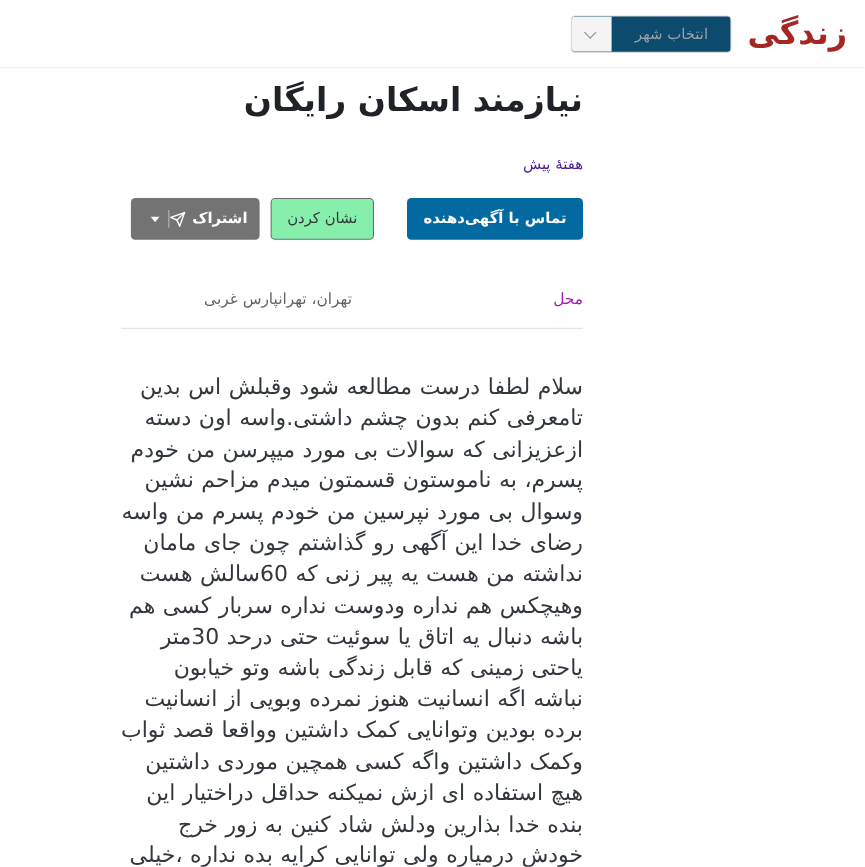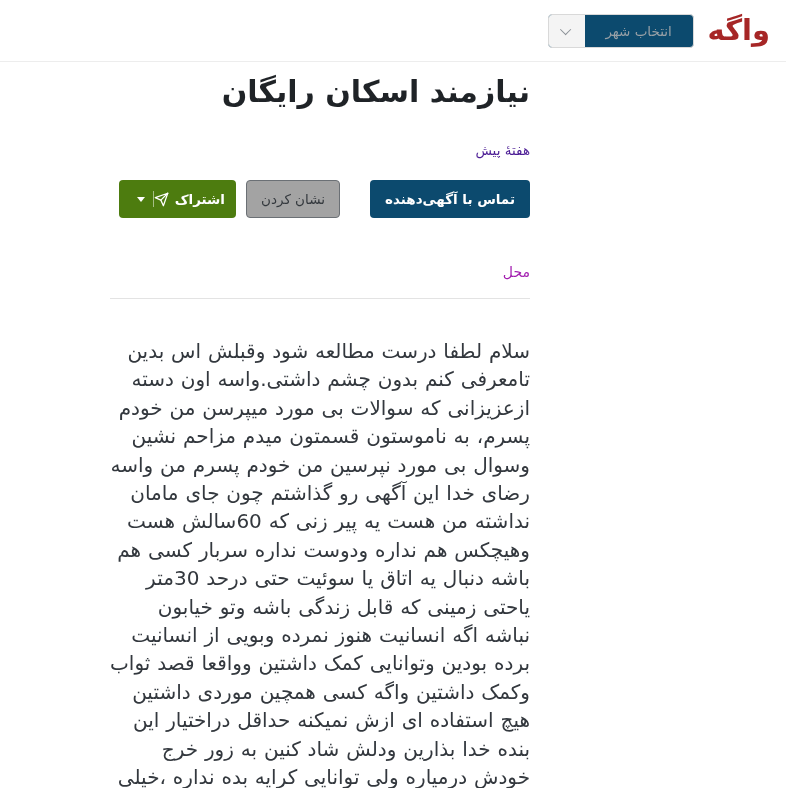--- a/index.html
+++ b/index.html
@@ -83,36 +83,36 @@
   }
   .btn {
     height: 38px;
     border-radius: 4px;
     font-size: 13.5px;
     font-family: "DejaVu Sans", sans-serif;
     cursor: pointer;
   }
   .btn-contact {
     width: 160px;
-    background: #0c4a6e;
+    background: #0369a1;
     border: none;
     color: #ffffff;
     font-weight: 700;
   }
   .btn-bookmark {
     margin-right: 30px;
     width: 94px;
-    background: #a3a3a3;
+    background: #86efac;
     border: 1px solid #6b7075;
     color: #33383d;
   }
   .btn-share {
     margin-right: 10px;
     width: 117px;
-    background: #4d7c0f;
+    background: #737373;
     border: none;
     color: #ffffff;
     font-weight: 700;
     display: flex;
     align-items: center;
     padding: 11px;
     overflow: hidden;
   }
   .share-main {
     flex: 1;
@@ -153,21 +153,21 @@
     line-height: 28.4px;
     color: #33383e;
     text-align: right;
     word-spacing: 0.5px;
   }
 </style>
 </head>
 <body>
 
 <header class="header">
-  <div class="logo">واگه</div>
+  <div class="logo">زندگی</div>
   <div class="city-select">
     <span class="city-select-label">انتخاب شهر</span>
     <span class="city-select-caret">
       <span class="chev"></span>
     </span>
   </div>
 </header>
 
 <main class="content">
 
@@ -192,18 +192,19 @@
       </span>
       <span class="share-caret-zone">
         <span class="caret-down"></span>
       </span>
     </div>
   </div>
 
   <div class="attrs">
     <div class="attr-row">
       <span class="attr-label">محل</span>
+      <span class="attr-value">تهران، تهرانپارس غربی</span>
     </div>
   </div>
 
   <p class="description">سلام لطفا درست مطالعه شود وقبلش اس بدین تامعرفی کنم بدون چشم داشتی.واسه اون دسته ازعزیزانی که سوالات بی مورد میپرسن من خودم پسرم، به ناموستون قسمتون میدم مزاحم نشین وسوال بی مورد نپرسین من خودم پسرم من واسه رضای خدا این آگهی رو گذاشتم چون جای مامان نداشته من هست یه پیر زنی که 60سالش هست وهیچکس هم نداره ودوست نداره سربار کسی هم باشه دنبال یه اتاق یا سوئیت حتی درحد 30متر یاحتی زمینی که قابل زندگی باشه وتو خیابون نباشه اگه انسانیت هنوز نمرده وبویی از انسانیت برده بودین وتوانایی کمک داشتین وواقعا قصد ثواب وکمک داشتین واگه کسی همچین موردی داشتین هیچ استفاده ای ازش نمیکنه حداقل دراختیار این بنده خدا بذارین ودلش شاد کنین به زور خرج خودش درمیاره ولی توانایی کرایه بده نداره ،خیلی خانم ومهربون بی حاشیه هست اگه قصد ثواب وکمک به نیازمند واقعی دارین بسم الله... حتی اگه کسی خواست کمک مالی هم بهش کنه بگین تا معرفی کنم.اس بدین لطفا باتشکر ازدیوار.</p>
 
 </main>
 
 </body></html>

